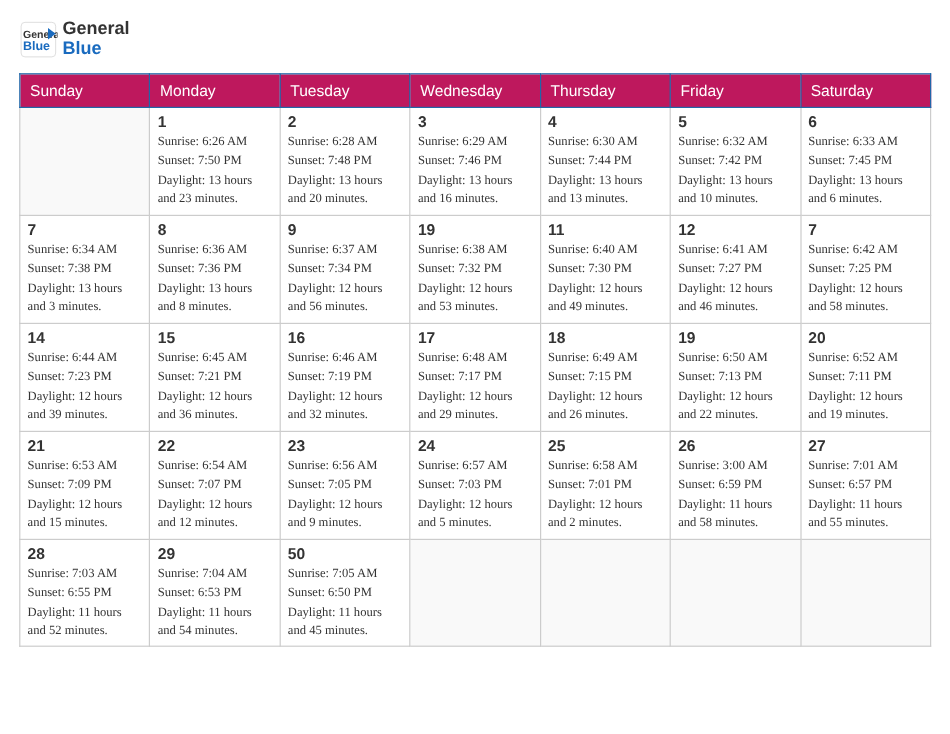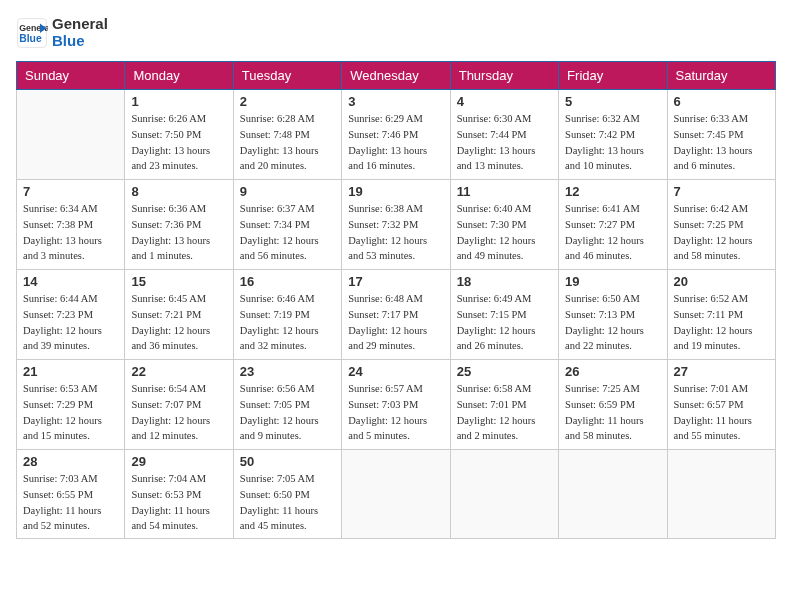--- a/index.html
+++ b/index.html
@@ -177,21 +177,21 @@
             <div>Daylight: 13 hours</div>
             <div>and 3 minutes.</div>
           </div>
         </td>
         <td>
           <div class="day-number">8</div>
           <div class="day-info">
             <div>Sunrise: 6:36 AM</div>
             <div>Sunset: 7:36 PM</div>
             <div>Daylight: 13 hours</div>
-            <div>and 1 minutes.</div>
+            <div>and 8 minutes.</div>
           </div>
         </td>
         <td>
           <div class="day-number">9</div>
           <div class="day-info">
             <div>Sunrise: 6:37 AM</div>
             <div>Sunset: 7:34 PM</div>
             <div>Daylight: 12 hours</div>
             <div>and 56 minutes.</div>
           </div>
@@ -296,21 +296,21 @@
             <div>Daylight: 12 hours</div>
             <div>and 19 minutes.</div>
           </div>
         </td>
       </tr>
       <tr>
         <td>
           <div class="day-number">21</div>
           <div class="day-info">
             <div>Sunrise: 6:53 AM</div>
-            <div>Sunset: 7:29 PM</div>
+            <div>Sunset: 7:09 PM</div>
             <div>Daylight: 12 hours</div>
             <div>and 15 minutes.</div>
           </div>
         </td>
         <td>
           <div class="day-number">22</div>
           <div class="day-info">
             <div>Sunrise: 6:54 AM</div>
             <div>Sunset: 7:07 PM</div>
             <div>Daylight: 12 hours</div>
@@ -340,21 +340,21 @@
           <div class="day-info">
             <div>Sunrise: 6:58 AM</div>
             <div>Sunset: 7:01 PM</div>
             <div>Daylight: 12 hours</div>
             <div>and 2 minutes.</div>
           </div>
         </td>
         <td>
           <div class="day-number">26</div>
           <div class="day-info">
-            <div>Sunrise: 7:25 AM</div>
+            <div>Sunrise: 3:00 AM</div>
             <div>Sunset: 6:59 PM</div>
             <div>Daylight: 11 hours</div>
             <div>and 58 minutes.</div>
           </div>
         </td>
         <td>
           <div class="day-number">27</div>
           <div class="day-info">
             <div>Sunrise: 7:01 AM</div>
             <div>Sunset: 6:57 PM</div>

